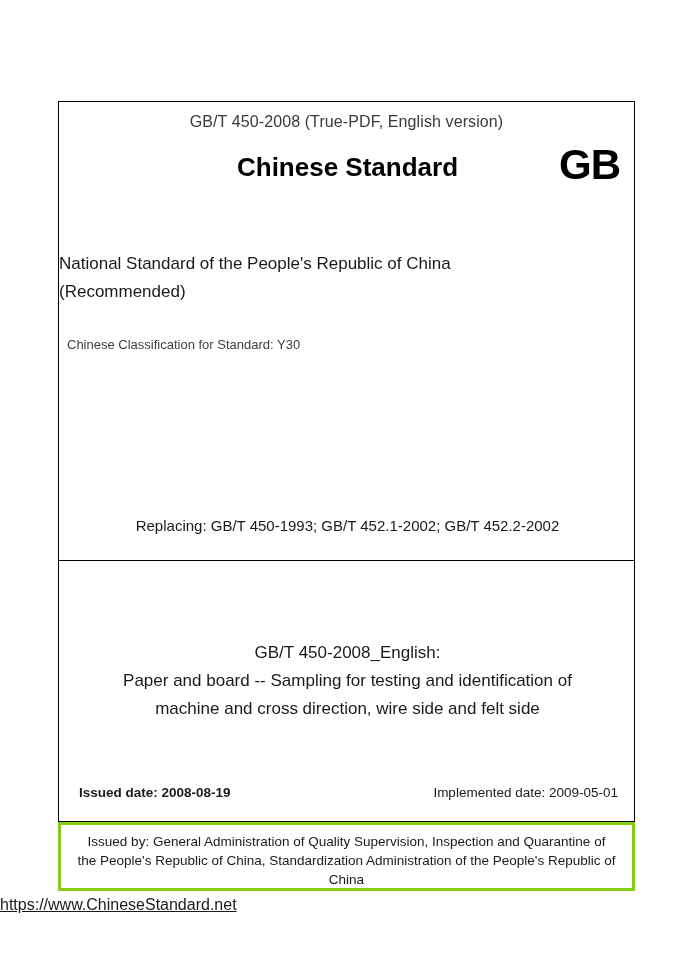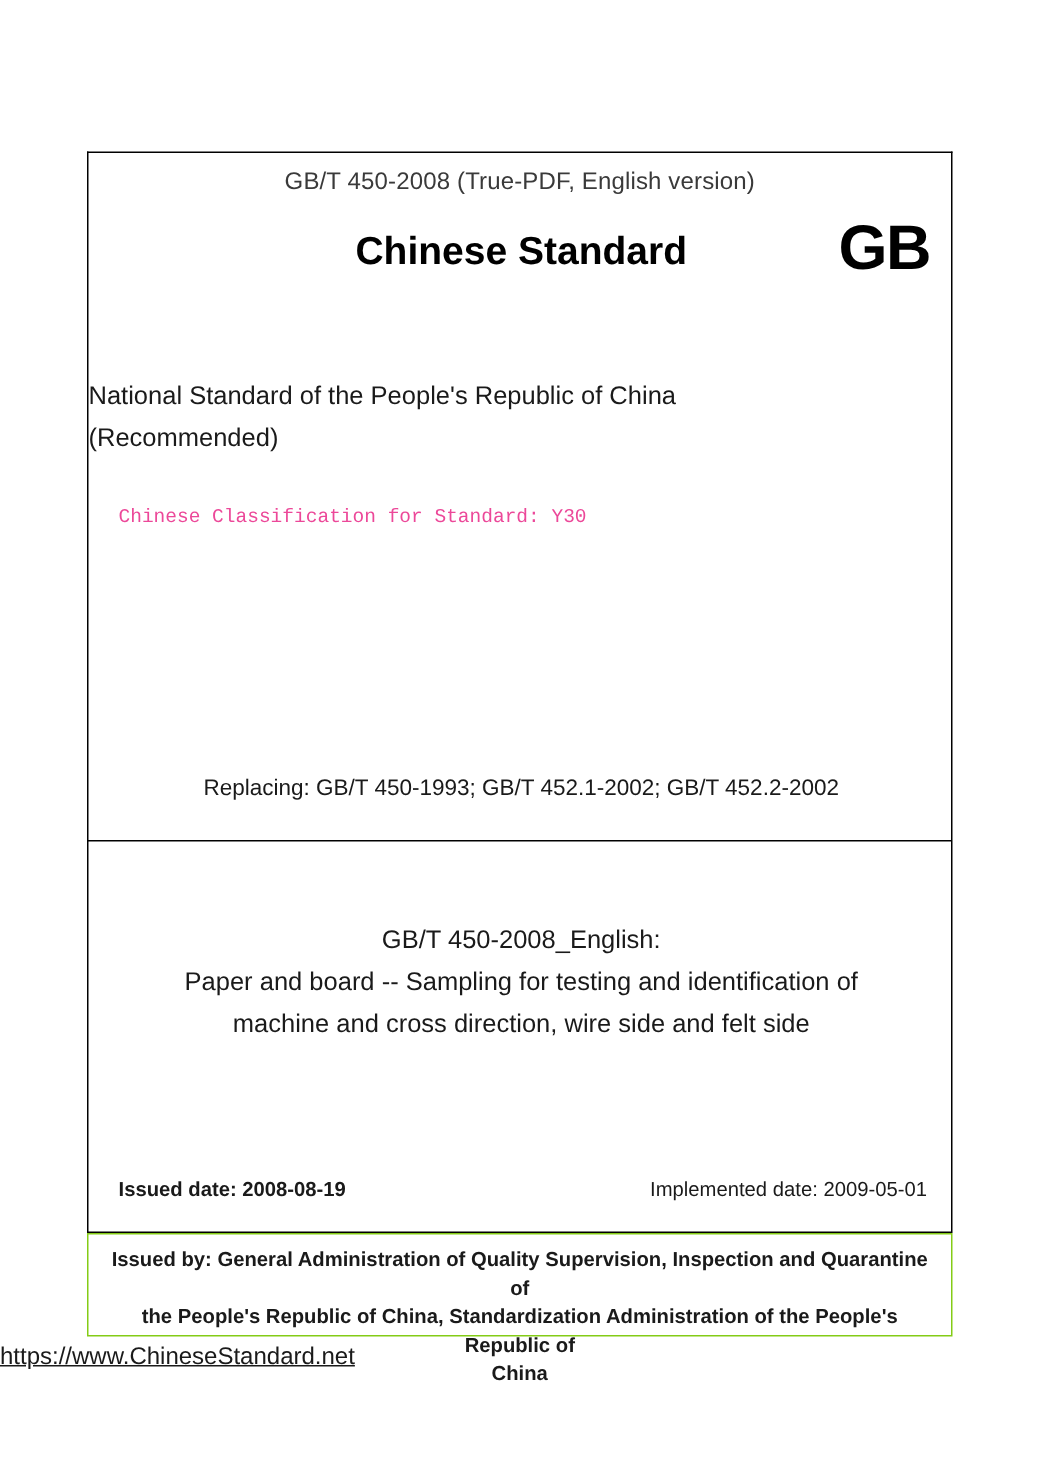--- a/index.html
+++ b/index.html
@@ -76,25 +76,24 @@
     top: 148px;
     width: 577px;
     text-align: left;
     font-size: 17px;
     line-height: 28px;
     color: #1a1a1a;
   }
 
   .classification {
     position: absolute;
-    left: 20px;
+    left: 8px;
     top: 235px;
     font-size: 13px;
-    color: #ec4899;
-    font-family: Liberation Mono, monospace;
+    color: #404040;
   }
 
   .std-number {
     position: absolute;
     right: 14px;
     top: 308px;
     font-size: 32px;
     font-weight: bold;
     color: #000;
     letter-spacing: 0.5px;
@@ -117,21 +116,21 @@
     top: 560px;
     width: 577px;
     height: 262px;
     border: 1px solid #000;
     box-sizing: border-box;
   }
 
   .eng-title {
     position: absolute;
     left: 0;
-    top: 52px;
+    top: 78px;
     width: 577px;
     text-align: center;
     font-size: 17px;
     line-height: 28px;
     color: #1a1a1a;
   }
 
   .dates {
     position: absolute;
     left: 0;
@@ -152,28 +151,27 @@
     top: 0;
   }
 
   
   .issuer-box {
     position: absolute;
     left: 58px;
     top: 822px;
     width: 577px;
     height: 69px;
-    border: 1px solid #84cc16;
+    border: 3px solid #84cc16;
     box-sizing: border-box;
     padding: 7px 12px 0 12px;
     text-align: center;
     font-size: 13.5px;
     line-height: 19px;
     color: #1a1a1a;
-    font-weight: bold;
   }
 
   .footer-link {
     position: absolute;
     left: 0;
     top: 896px;
     width: 693px;
     font-size: 16px;
     color: #1a1a1a;
     text-decoration: underline;

